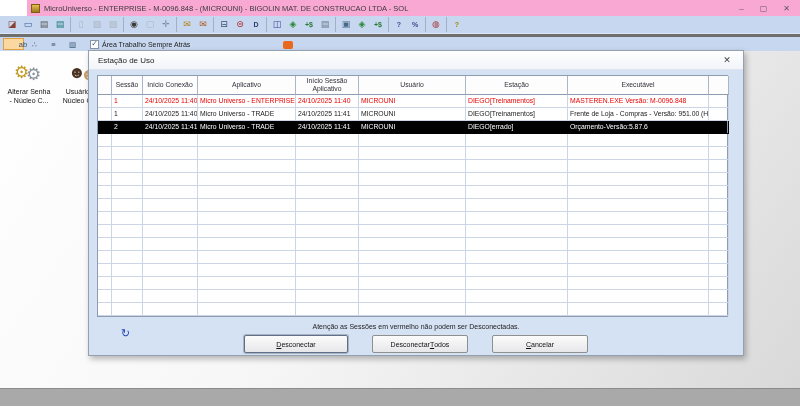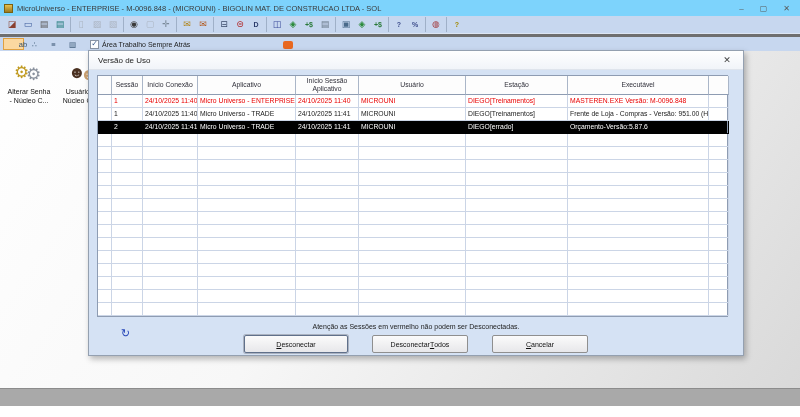--- a/index.html
+++ b/index.html
@@ -1,21 +1,21 @@
 <!DOCTYPE html>
 <html><head>
 <meta charset="utf-8">
 <style>
   * { margin:0; padding:0; box-sizing:border-box; }
   html,body { width:800px; height:417px; }
   body { font-family:"Liberation Sans","DejaVu Sans",sans-serif; background:#fff; }
   .screen { position:relative; width:800px; height:417px; overflow:hidden; background:#fff; }
 
   
-  .titlebar { height:13px; background:#7dd3fc; display:flex; align-items:center; padding:8px 4px; font-size:7.5px; color:#3a3a3a; }
+  .titlebar { height:13px; background:#f9a8d4; display:flex; align-items:center; padding:8px 4px; font-size:7.5px; color:#3a3a3a;margin-left:27px; }
   .app-icon { width:9px; height:9px; background:linear-gradient(#e8c050,#9a7820); border:1px solid #7a6010; margin-right:4px; flex:none; }
   .title-text { flex:1; white-space:nowrap; overflow:hidden; }
   .win-controls { display:flex; gap:16px; padding-right:6px; color:#5a5a5a; font-size:8px; }
   .win-controls span { cursor:default; }
 
   .menubar { height:15px; background:#c7d7ef; display:flex; align-items:center; padding-left:4px; font-size:7.5px; color:#1d1d1d; }
   .menu-item { padding:0 8px; }
   .u { text-decoration:underline; }
 
   .toolbar { height:17px; background:#c7d7ef; display:flex; align-items:center; padding-left:2px; }
@@ -162,21 +162,21 @@
       <div class="dicon-art">
         <span class="g0" id="di1g0" style="color: rgb(74, 48, 32);">☻</span>
           <span class="g1" id="di1g1" style="color: rgb(202, 160, 112);">☻</span>
       </div>
       <div>Usuário -</div>
       <div>Núcleo C...</div>
     </div>
 
     <div class="dialog">
       <div class="dlg-titlebar">
-        <span>Versão de Uso</span>
+        <span>Estação de Uso</span>
         <span class="dlg-close">✕</span>
       </div>
 
       <div class="grid" id="session-grid">
           <div class="grow header">
             <div class="gcell" style="width: 14px;"></div>
             <div class="gcell" style="width: 31px;">Sessão</div>
             <div class="gcell" style="width: 55px;">Início Conexão</div>
             <div class="gcell" style="width: 98px;">Aplicativo</div>
             <div class="gcell" style="width: 63px;">Início Sessão Aplicativo</div>

